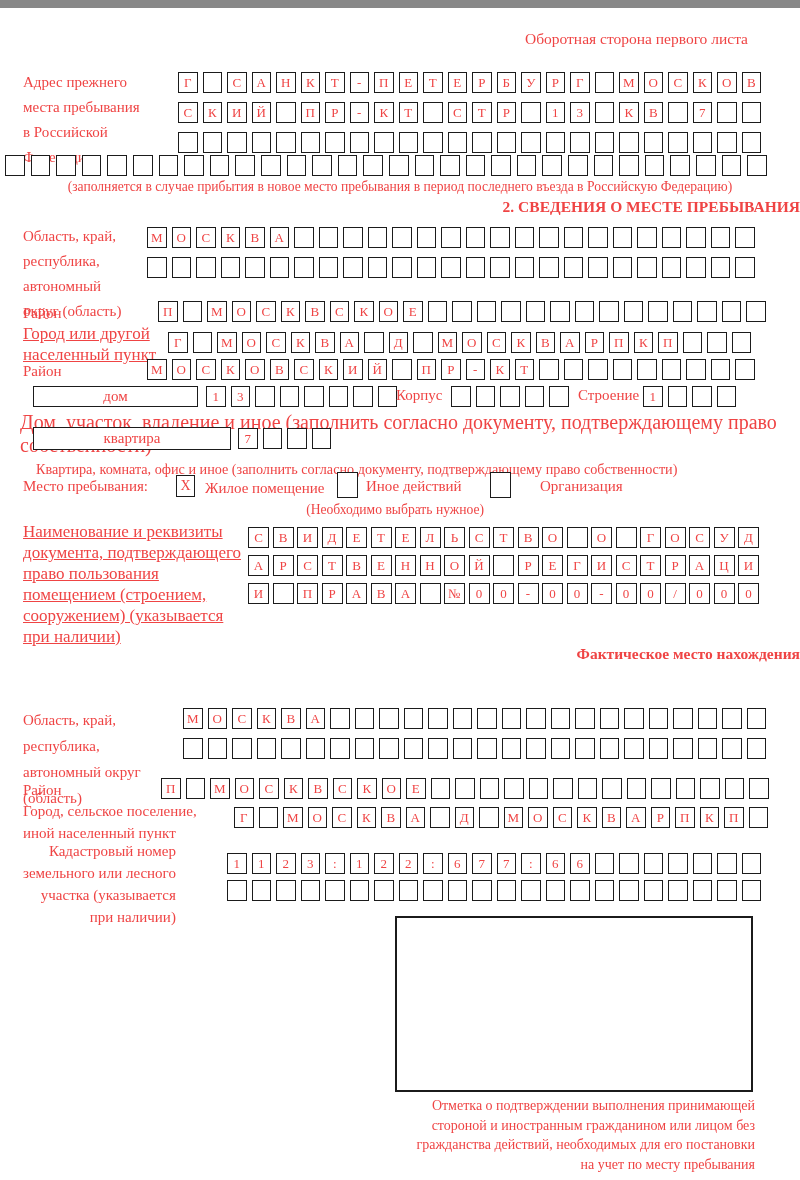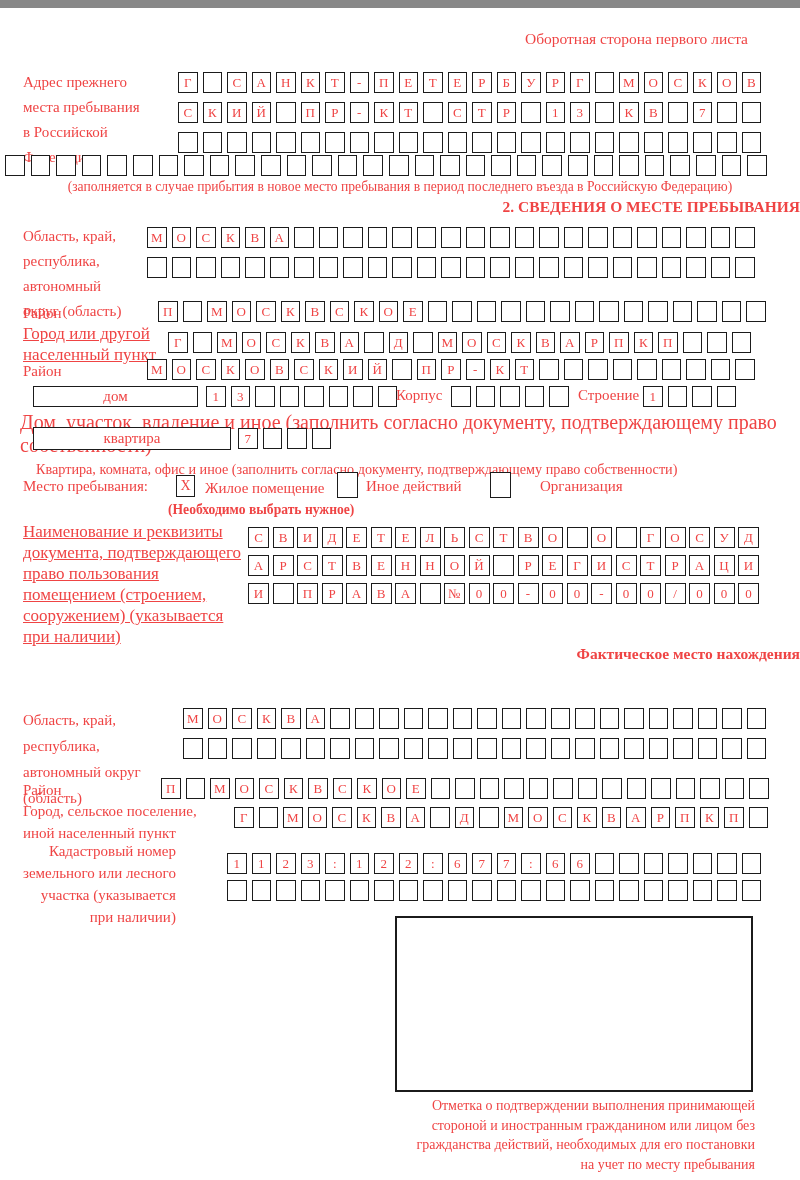--- a/index.html
+++ b/index.html
@@ -347,21 +347,21 @@
     </div>
   <div class="caption" style="left:36px;top:453px;font-size:14.2px;">Квартира, комната, офис и иное (заполнить согласно документу, подтверждающему право собственности)</div>
 
   <div class="inline-label" style="left:23px;top:470px;">Место пребывания:</div>
   <div class="chk" style="left:176px;top:467px;width:19px;height:22px;">X</div>
   <div class="inline-label" style="left:205px;top:472px;">Жилое помещение</div>
   <div class="chk" style="left:337px;top:464px;width:21px;height:26px;"></div>
   <div class="inline-label" style="left:366px;top:470px;">Иное действий</div>
   <div class="chk" style="left:490px;top:464px;width:21px;height:26px;"></div>
   <div class="inline-label" style="left:540px;top:470px;">Организация</div>
-  <div class="caption" style="left:168px;top:494px;width:300px;text-align:left;font-weight:bold;">(Необходимо выбрать нужное)</div>
+  <div class="caption" style="left:184px;top:494px;width:300px;text-align:right;">(Необходимо выбрать нужное)</div>
 
   <div class="flabel lh21" style="left:23px;top:513px;">Наименование и реквизиты
 документа, подтверждающего
 право пользования
 помещением (строением,
 сооружением) (указывается
 при наличии)</div>
   <div class="cellrow cr-wide" style="left:248px;top:519px;">
       <span class="cell">С</span>
       <span class="cell">В</span>

